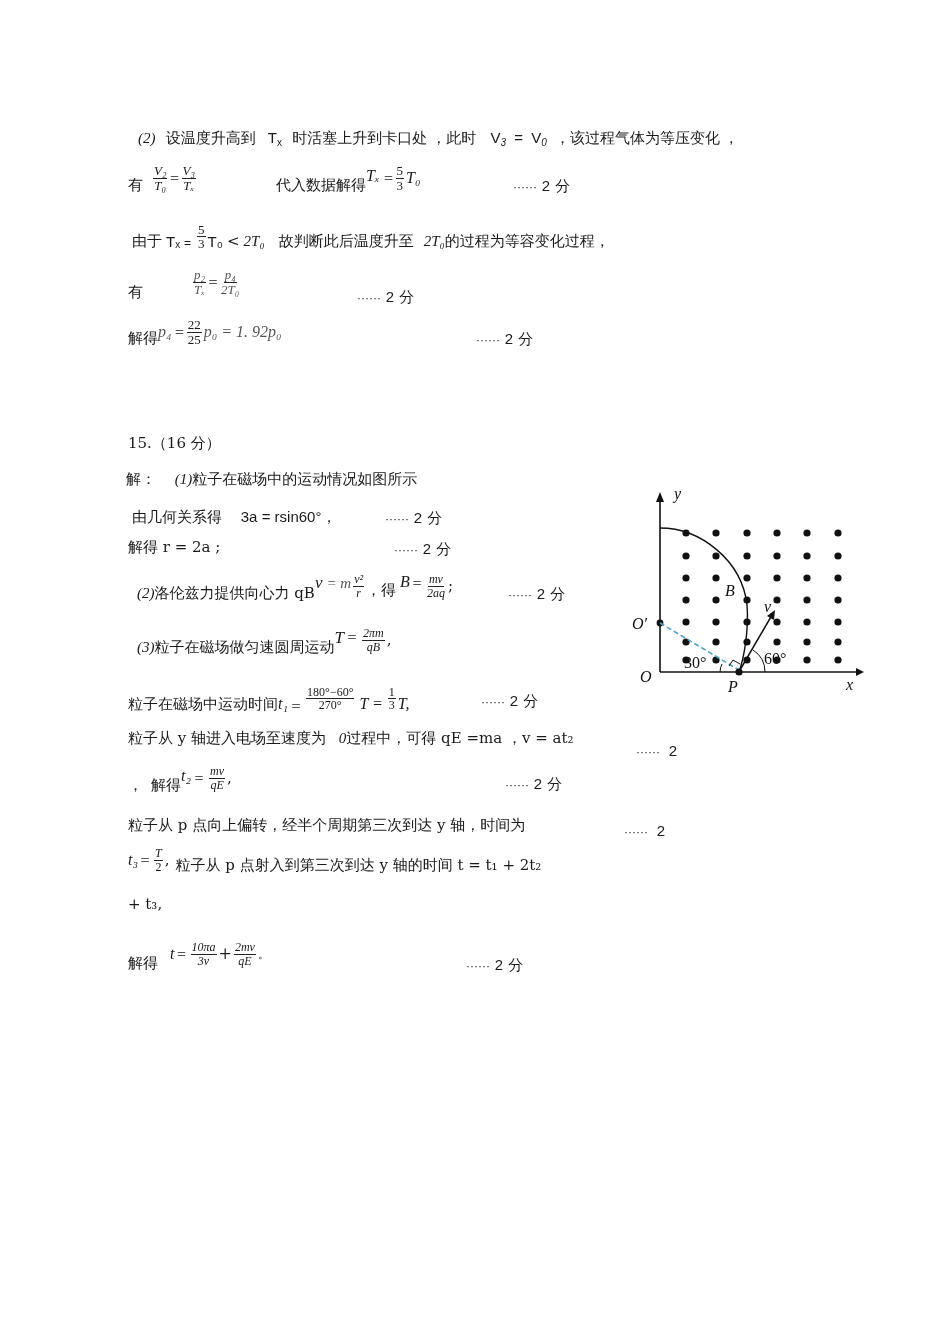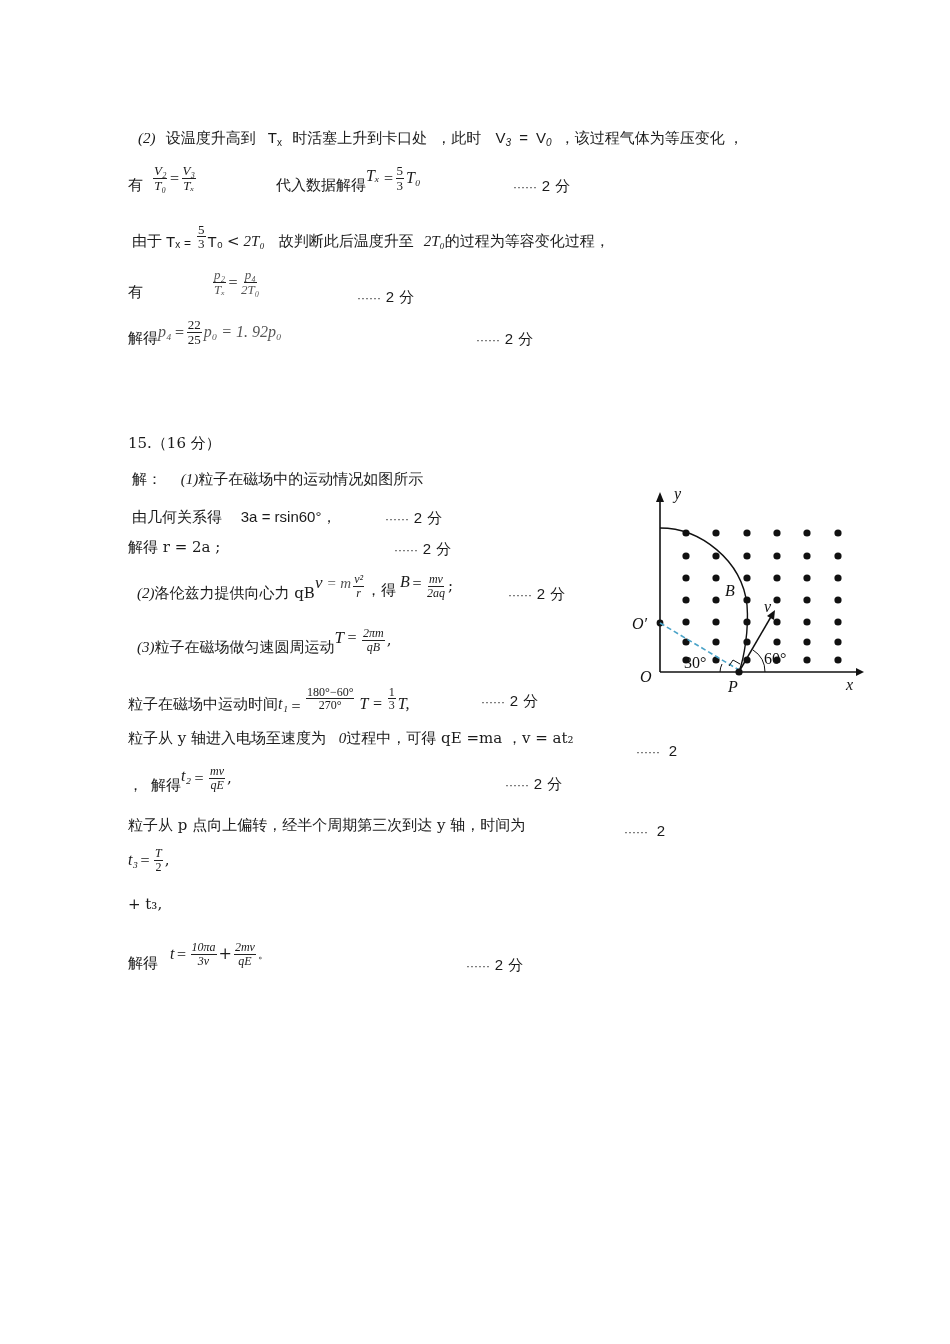--- a/index.html
+++ b/index.html
@@ -19,21 +19,21 @@
   .gray { color: #555; }
   svg text { font-family: "Liberation Serif", "DejaVu Serif", serif; font-style: italic; }
 </style>
 </head>
 <body>
 
 <div class="line sans" style="left:138px; top:130px;">
   <span class="it">(2)</span>
   <span style="font-family:'DejaVu Serif',serif; margin-left:6px;">设温度升高到</span>
   <span style="margin-left:8px;">T</span><span class="sub" style="font-style:normal;">x</span>
-  <span style="font-family:Liberation Mono, monospace; margin-left:6px;margin-top:20px;">时活塞上升到卡口处 ，此时</span>
+  <span style="font-family:Liberation Sans, sans-serif; margin-left:6px;margin-top:20px;">时活塞上升到卡口处 ，此时</span>
   <span style="margin-left:10px;">V</span><span class="sub">3</span>
   <span style="margin:0 4px;">=</span>
   <span>V</span><span class="sub">0</span>
   <span style="font-family:Liberation Serif, serif; margin-left:4px;">，该过程气体为等压变化 ，</span>
 </div>
 
 <div class="line" style="left:128px; top:160px; height:36px; display:flex; align-items:center;">
   <span style="margin-top:14px;">有</span>
   <span class="frac" style="margin-left:10px;">
     <span class="num">V₂</span>
@@ -66,21 +66,21 @@
   <span class="sans">T₀</span>
   <span style="margin:0 4px;">&lt;</span>
   <span class="it">2T₀</span>
   <span style="margin-left:14px;">故判断此后温度升至</span>
   <span class="it" style="margin-left:10px;">2T₀</span>
   <span>的过程为等容变化过程，</span>
 </div>
 
 <div class="line" style="left:128px; top:262px; height:40px; display:flex; align-items:center;">
   <span style="margin-top:20px;">有</span>
-  <span class="frac gray" style="margin-left:70px;justify-content:flex-end;">
+  <span class="frac gray" style="margin-left:50px;justify-content:flex-end;">
     <span class="num">p₂</span>
     <span class="den">Tₓ</span>
   </span>
   <span class="gray" style="font-size:12px;">=</span>
   <span class="frac gray">
     <span class="num">p₄</span>
     <span class="den">2T₀</span>
   </span>
 </div>
 <div class="score" style="left:357px; top:288px;"><span class="dots">······</span> <span>2 分</span></div>
@@ -92,21 +92,21 @@
   <span class="frac" style="font-style:normal;">
     <span class="num">22</span>
     <span class="den">25</span>
   </span>
   <span class="it gray" style="font-size:16px;">p₀ = 1. 92p₀</span>
 </div>
 <div class="score" style="left:476px; top:330px;"><span class="dots">······</span> <span>2 分</span></div>
 
 <div class="line" style="left:128px; top:436px;">15.（16 分）</div>
 
-<div class="line" style="left:132px; top:472px;">
+<div class="line" style="left:126px; top:472px;">
   <span>解：</span>
   <span class="it" style="margin-left:14px;">(1)</span><span>粒子在磁场中的运动情况如图所示</span>
 </div>
 
 <div class="line" style="left:132px; top:509px;">
   <span>由几何关系得</span>
   <span class="it sans" style="margin-left:14px; font-style:normal;">3a = rsin60°，</span>
 </div>
 <div class="score" style="left:385px; top:509px;"><span class="dots">······</span> <span>2 分</span></div>
 
@@ -189,20 +189,21 @@
 <div class="score" style="left:624px; top:822px;"><span class="dots">······</span> <span style="margin-left:4px;">2</span></div>
 
 <div class="line" style="left:128px; top:842px; height:36px; display:flex; align-items:center;">
   <span class="it" style="font-size:16px;">t₃</span>
   <span class="gray" style="font-size:12px; margin:0 2px;">=</span>
   <span class="frac up" style="font-style:normal;">
     <span class="num it">T</span>
     <span class="den">2</span>
   </span>
   <span>,</span>
+  <span style="margin-left:6px; margin-top:10px;">粒子从 p 点射入到第三次到达 y 轴的时间 t = t₁ + 2t₂</span>
 </div>
 
 <div class="line" style="left:128px; top:897px;">
   <span>+ t₃,</span>
 </div>
 
 <div class="line" style="left:128px; top:936px; height:36px; display:flex; align-items:center;">
   <span style="margin-top:18px;">解得</span>
   <span class="it" style="font-size:16px; margin-left:12px;">t</span>
   <span class="gray" style="font-size:12px; margin:0 2px;">=</span>

